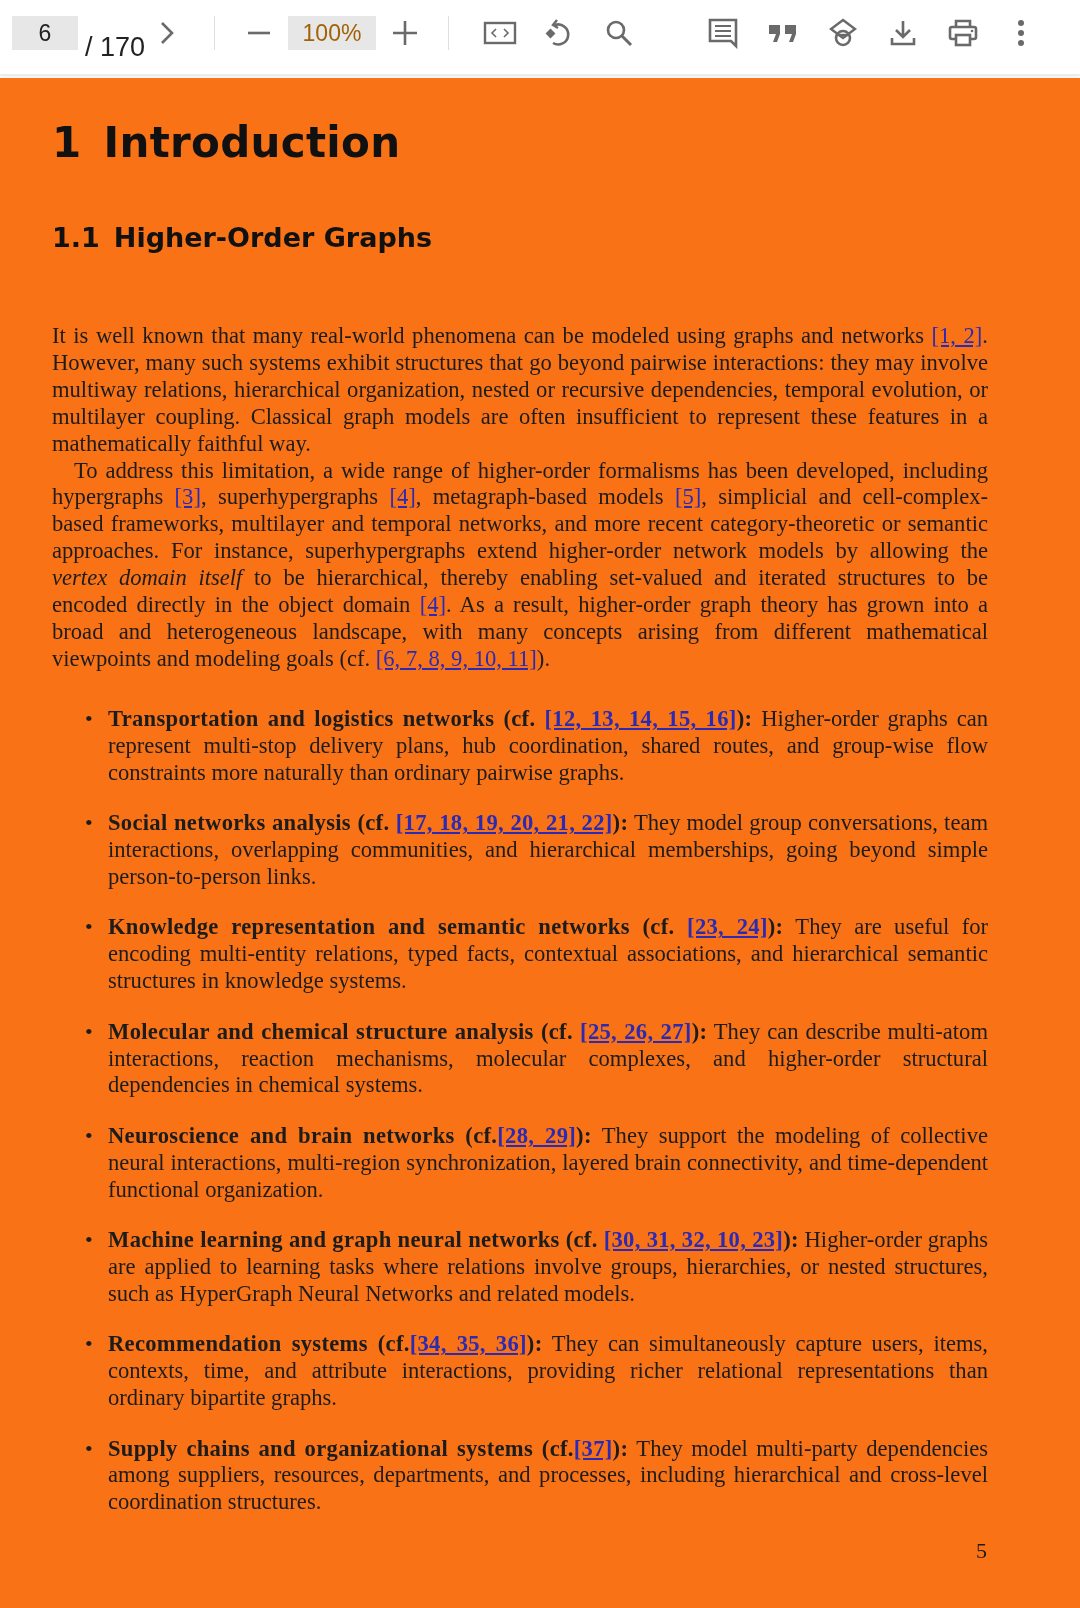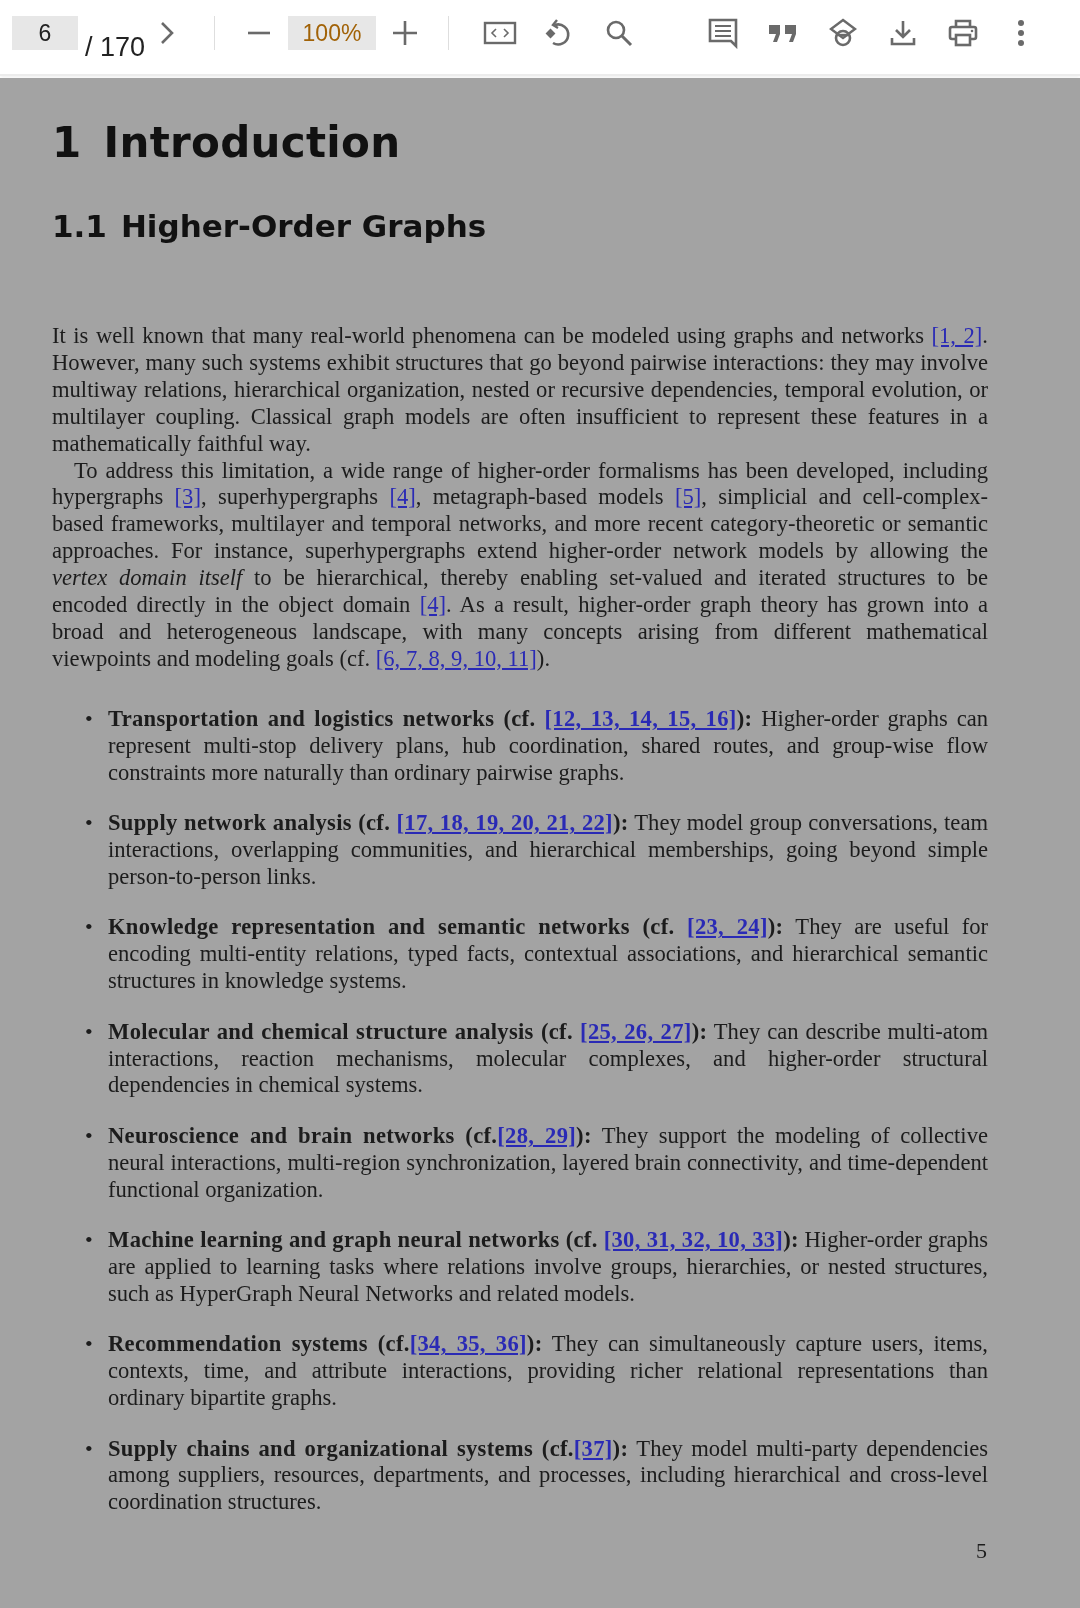--- a/index.html
+++ b/index.html
@@ -24,31 +24,31 @@
   .page-total { position: absolute; left: 85px; top: 31px; font-size: 27px; color: #222; line-height: 32px; }
   .tb-icon { position: absolute; top: 14px; width: 38px; height: 38px; display: flex; align-items: center; justify-content: center; cursor: pointer; }
   .tb-sep { position: absolute; top: 16px; width: 1px; height: 34px; background: #dedede; }
   .zoom-input {
     position: absolute; left: 288px; top: 16px; width: 88px; height: 34px;
     background: #e7e7e7; font-size: 23px; color: #a16207; text-align: center; line-height: 34px;
   }
   svg { display: block; }
 
   
-  .page { position: absolute; left: 0; top: 78px; width: 1080px; height: 1530px; background: #a3a3a3; }
+  .page { position: absolute; left: 0; top: 78px; width: 1080px; height: 1530px; background: #f97316; }
   .h1 {
     position: absolute; left: 52px; top: 40px;
     font-family: "DejaVu Sans", "Liberation Sans", sans-serif;
     font-weight: bold; font-size: 42px; color: #111; letter-spacing: 0.3px;
   }
   .h1 .num { margin-right: 22px; }
   .h2 {
-    position: absolute; left: 52px; top: 130px;
+    position: absolute; left: 52px; top: 144px;
     font-family: "DejaVu Sans", "Liberation Sans", sans-serif;
-    font-weight: bold; font-size: 31px; color: #111;
+    font-weight: bold; font-size: 27px; color: #111;
   }
   .h2 .num { margin-right: 14px; }
 
   .body-text {
     position: absolute; left: 52px; width: 936px;
     font-family: "Liberation Serif", "DejaVu Serif", serif;
     font-size: 22.6px; line-height: 26.9px; text-align: justify;
     color: #1c1c1c;
     margin-top: 45px;
   }
@@ -162,23 +162,23 @@
     <span class="num">1.1</span><span>Higher-Order Graphs</span>
   </div>
 
   <div class="body-text" style="top:200px;">
     <p class="para"><span>It is well known that many real-world phenomena can be modeled using graphs and networks </span><span class="cite">[1, 2]</span><span>. However, many such systems exhibit structures that go beyond pairwise interactions: they may involve multiway relations, hierarchical organization, nested or recursive dependencies, temporal evolution, or multilayer coupling. Classical graph models are often insufficient to represent these features in a mathematically faithful way.</span></p>
     <p class="para indent"><span>To address this limitation, a wide range of higher-order formalisms has been developed, including hypergraphs </span><span class="cite">[3]</span><span>, superhypergraphs </span><span class="cite">[4]</span><span>, metagraph-based models </span><span class="cite">[5]</span><span>, simplicial and cell-complex-based frameworks, multilayer and temporal networks, and more recent category-theoretic or semantic approaches. For instance, superhypergraphs extend higher-order network models by allowing the </span><em>vertex domain itself</em><span> to be hierarchical, thereby enabling set-valued and iterated structures to be encoded directly in the object domain </span><span class="cite">[4]</span><span>. As a result, higher-order graph theory has grown into a broad and heterogeneous landscape, with many concepts arising from different mathematical viewpoints and modeling goals (cf. </span><span class="cite">[6, 7, 8, 9, 10, 11]</span><span>).</span></p>
   </div>
 
   <div class="bullets">
     <div class="bullet-item"><span class="dot">•</span><b>Transportation and logistics networks (cf. </b><b><span class="cite">[12, 13, 14, 15, 16]</span></b><b>):</b><span> Higher-order graphs can represent multi-stop delivery plans, hub coordination, shared routes, and group-wise flow constraints more naturally than ordinary pairwise graphs.</span></div>
-    <div class="bullet-item"><span class="dot">•</span><b>Supply network analysis (cf. </b><b><span class="cite">[17, 18, 19, 20, 21, 22]</span></b><b>):</b><span> They model group conversations, team interactions, overlapping communities, and hierarchical memberships, going beyond simple person-to-person links.</span></div>
+    <div class="bullet-item"><span class="dot">•</span><b>Social networks analysis (cf. </b><b><span class="cite">[17, 18, 19, 20, 21, 22]</span></b><b>):</b><span> They model group conversations, team interactions, overlapping communities, and hierarchical memberships, going beyond simple person-to-person links.</span></div>
     <div class="bullet-item"><span class="dot">•</span><b>Knowledge representation and semantic networks (cf. </b><b><span class="cite">[23, 24]</span></b><b>):</b><span> They are useful for encoding multi-entity relations, typed facts, contextual associations, and hierarchical semantic structures in knowledge systems.</span></div>
     <div class="bullet-item"><span class="dot">•</span><b>Molecular and chemical structure analysis (cf. </b><b><span class="cite">[25, 26, 27]</span></b><b>):</b><span> They can describe multi-atom interactions, reaction mechanisms, molecular complexes, and higher-order structural dependencies in chemical systems.</span></div>
     <div class="bullet-item"><span class="dot">•</span><b>Neuroscience and brain networks (cf.</b><b><span class="cite">[28, 29]</span></b><b>):</b><span> They support the modeling of collective neural interactions, multi-region synchronization, layered brain connectivity, and time-dependent functional organization.</span></div>
-    <div class="bullet-item"><span class="dot">•</span><b>Machine learning and graph neural networks (cf. </b><b><span class="cite">[30, 31, 32, 10, 33]</span></b><b>):</b><span> Higher-order graphs are applied to learning tasks where relations involve groups, hierarchies, or nested structures, such as HyperGraph Neural Networks and related models.</span></div>
+    <div class="bullet-item"><span class="dot">•</span><b>Machine learning and graph neural networks (cf. </b><b><span class="cite">[30, 31, 32, 10, 23]</span></b><b>):</b><span> Higher-order graphs are applied to learning tasks where relations involve groups, hierarchies, or nested structures, such as HyperGraph Neural Networks and related models.</span></div>
     <div class="bullet-item"><span class="dot">•</span><b>Recommendation systems (cf.</b><b><span class="cite">[34, 35, 36]</span></b><b>):</b><span> They can simultaneously capture users, items, contexts, time, and attribute interactions, providing richer relational representations than ordinary bipartite graphs.</span></div>
     <div class="bullet-item"><span class="dot">•</span><b>Supply chains and organizational systems (cf.</b><b><span class="cite">[37]</span></b><b>):</b><span> They model multi-party dependencies among suppliers, resources, departments, and processes, including hierarchical and cross-level coordination structures.</span></div>
   </div>
 
   <div class="page-number">5</div>
 </div>
 
 </body></html>

